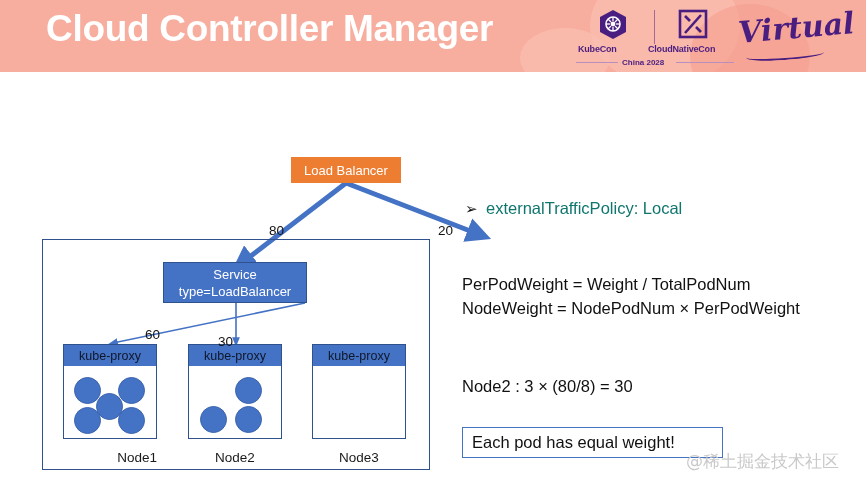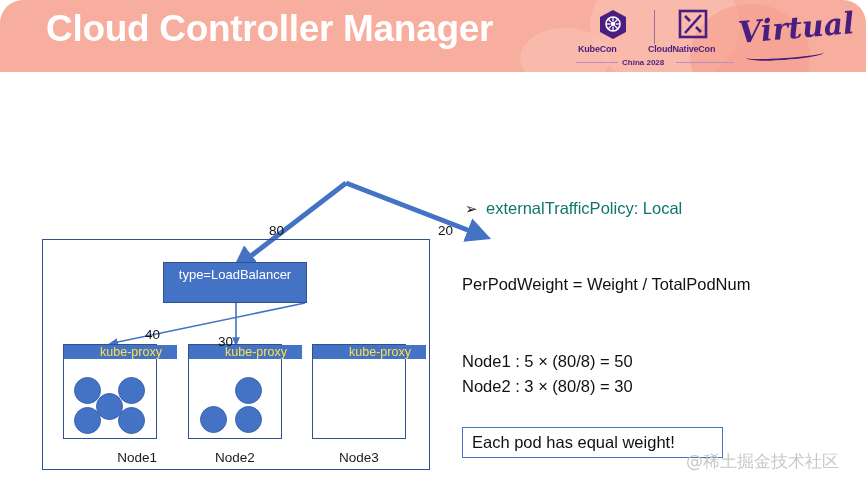--- a/index.html
+++ b/index.html
@@ -9,21 +9,20 @@
   }
   body {
     font-family: "Liberation Sans", sans-serif;
   }
   #slide {
     position: relative;
     width: 866px;
     height: 485px;
     background: #ffffff;
     overflow: hidden;
-    border-radius: 23px;
   }
 
   
   #header-band {
     position: absolute;
     left: 0; top: 0;
     width: 866px; height: 72px;
     background: #f7ae9f;
     overflow: hidden;
   }
@@ -166,29 +165,28 @@
     background: #ffffff;
     top: 344px;
   }
   #node-box-1 { left: 63px; }
   #node-box-2 { left: 188px; }
   #node-box-3 { left: 312px; }
 
   .kube-proxy-bar {
     position: absolute;
     left: 0; top: 0;
-    width: 100%; height: 14px;
+    width: 100%; height: 21px;
     background: #4472c4;
-    color: #fde047;
+    color: #0f172a;
     font-size: 12.5px;
     display: flex;
     align-items: center;
     justify-content: center;
     white-space: nowrap;
-    padding-left: 21px;
   }
 
   .pod {
     position: absolute;
     width: 27px; height: 27px;
     border-radius: 50%;
     background: #4472c4;
     border: 1px solid #3a63ad;
     box-sizing: border-box;
   }
@@ -345,24 +343,26 @@
 
     <line x1="346" y1="183" x2="243" y2="262" stroke="#4472c4" stroke-width="5" marker-end="url(#ah-thick)"></line>
 
     <line x1="346" y1="183" x2="478" y2="234" stroke="#4472c4" stroke-width="5" marker-end="url(#ah-thick)"></line>
 
     <line x1="305" y1="303" x2="113" y2="343" stroke="#4472c4" stroke-width="1.6" marker-end="url(#ah-thin)"></line>
 
     <line x1="236" y1="303" x2="236" y2="342" stroke="#4472c4" stroke-width="1.6" marker-end="url(#ah-thin)"></line>
   </svg>
 
+  <div id="load-balancer-box">Load Balancer</div>
 
   <div id="cluster-box"></div>
 
   <div id="service-box">
+    <div>Service</div>
     <div>type=LoadBalancer</div>
   </div>
 
   <div class="node-box" id="node-box-1">
     <div class="kube-proxy-bar">kube-proxy</div>
     <div class="pod" style="left:10px; top:32px;"></div>
     <div class="pod" style="left:54px; top:32px;"></div>
     <div class="pod" style="left:32px; top:48px;"></div>
     <div class="pod" style="left:10px; top:62px;"></div>
     <div class="pod" style="left:54px; top:62px;"></div>
@@ -377,28 +377,28 @@
   </div>
   <div class="node-label" id="node-label-2">Node2</div>
 
   <div class="node-box" id="node-box-3">
     <div class="kube-proxy-bar">kube-proxy</div>
   </div>
   <div class="node-label" id="node-label-3">Node3</div>
 
   <div class="edge-weight" id="weight-80">80</div>
   <div class="edge-weight" id="weight-20">20</div>
-  <div class="edge-weight" id="weight-50">40</div>
+  <div class="edge-weight" id="weight-50">60</div>
   <div class="edge-weight" id="weight-30">30</div>
 
   <div id="bullet-arrow-glyph">➢</div>
   <div id="bullet-policy-text">externalTrafficPolicy: Local</div>
 
   <div class="formula-line" id="formula-perpod">PerPodWeight = Weight / TotalPodNum</div>
-
-  <div class="calc-line" id="calc-node1">Node1 : 5 × (80/8) = 50</div>
+  <div class="formula-line" id="formula-nodeweight">NodeWeight = NodePodNum × PerPodWeight</div>
+
   <div class="calc-line" id="calc-node2">Node2 : 3 × (80/8) = 30</div>
 
   <div id="callout-box">Each pod has equal weight!</div>
 
   <div id="watermark">@稀土掘金技术社区</div>
 
 </div>
 
 </body></html>

